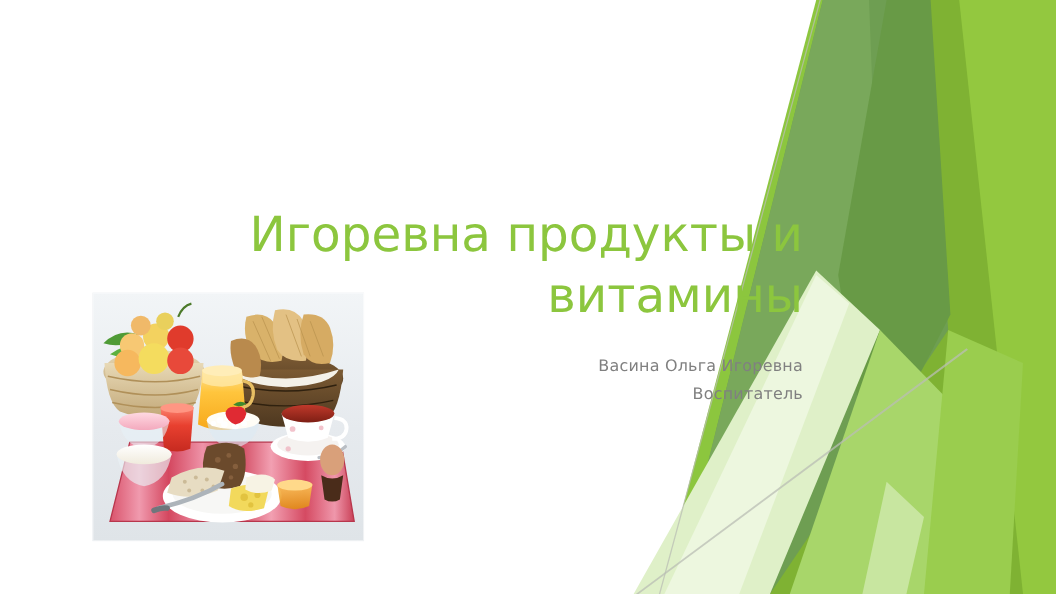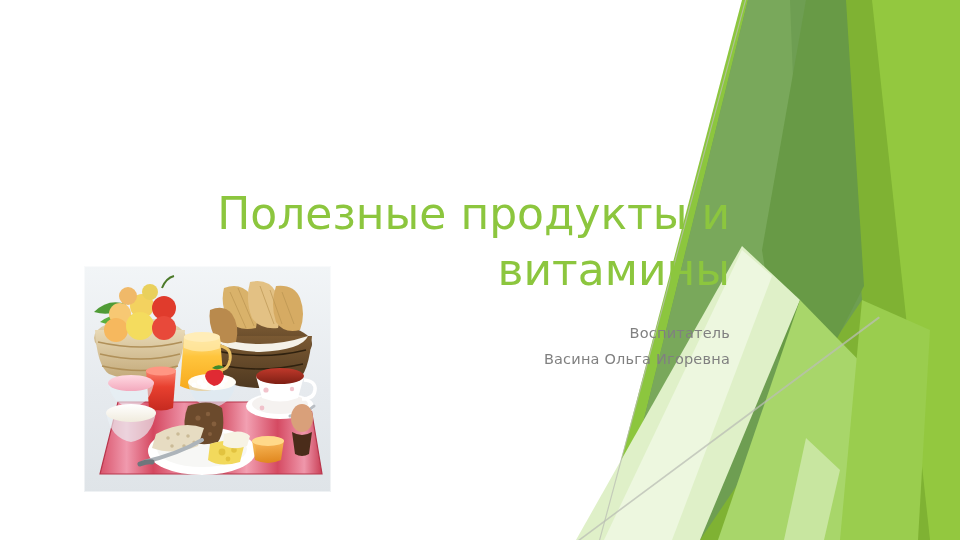--- a/index.html
+++ b/index.html
@@ -280,21 +280,21 @@
       <ellipse cx="184" cy="175" rx="16" ry="5" fill="#ffd98a"></ellipse>
 
       <ellipse cx="218" cy="152" rx="11" ry="14" fill="#d9a07a"></ellipse>
       <path d="M208 166 q10 6 20 0 l-3 22 q-7 4 -14 0 z" fill="#4a2c1a"></path>
 
       <rect x="0" y="0" width="247" height="226" fill="none" stroke="#ffffff" stroke-width="2" opacity="0.5"></rect>
     </svg>
   </div>
 
   <div id="title-block">
-    <div id="title-text">Полезные продукты и витамины</div>
+    <div id="title-text">Игоревна продукты и витамины</div>
   </div>
 
   <div id="subtitle-block">
+    <div class="subtitle-line">Васина Ольга Игоревна</div>
     <div class="subtitle-line">Воспитатель</div>
-    <div class="subtitle-line">Васина Ольга Игоревна</div>
   </div>
 
 </div>
 
 </body></html>

